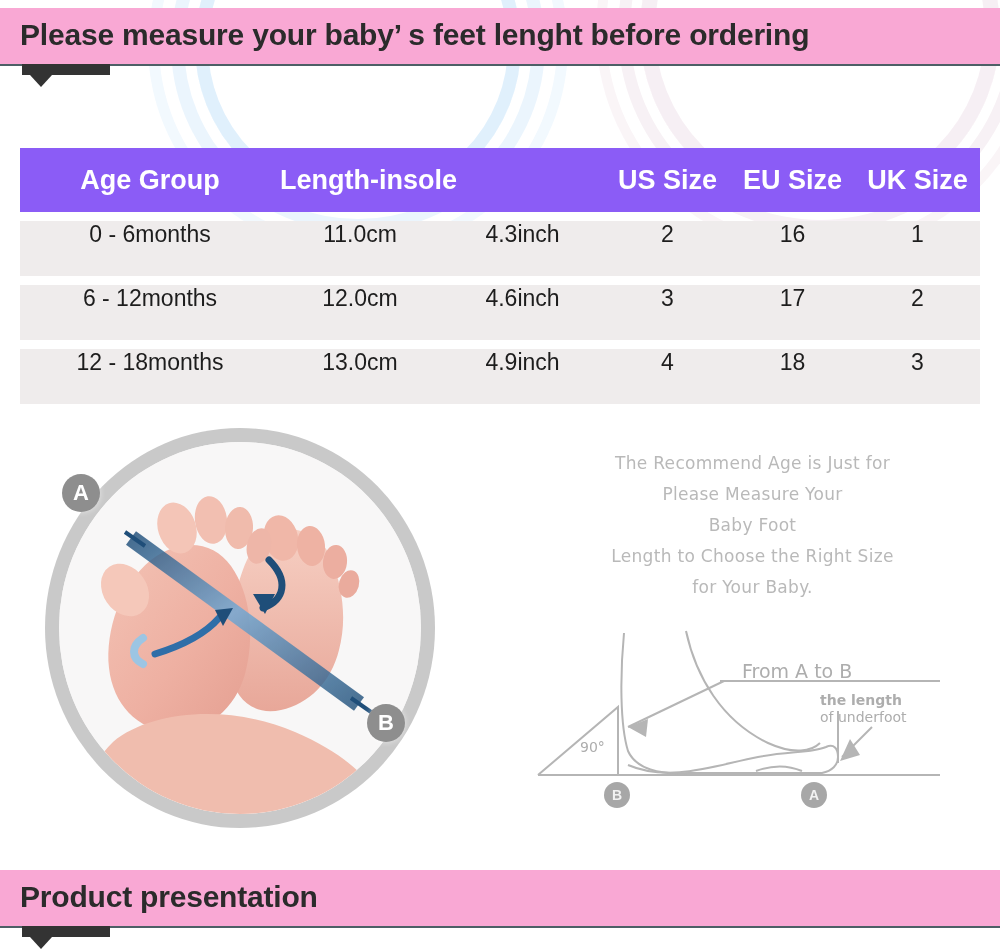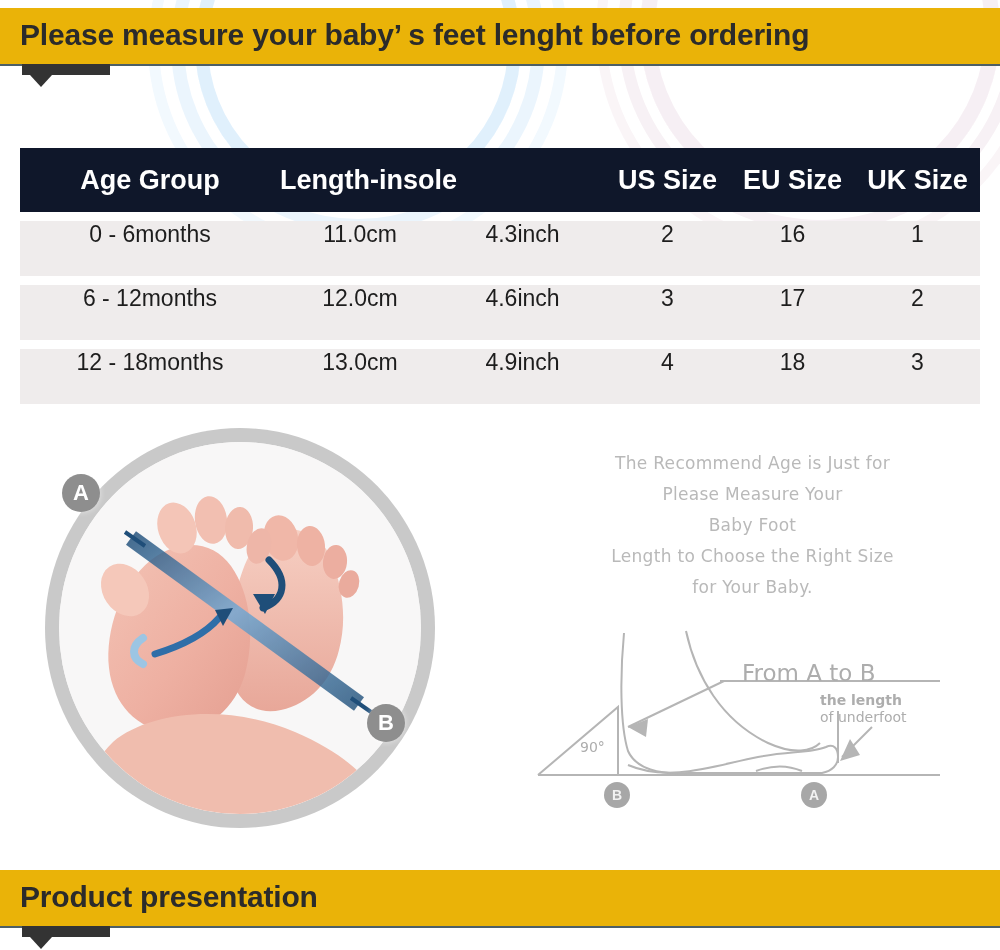--- a/index.html
+++ b/index.html
@@ -22,21 +22,21 @@
   .wm-pink{
     left:640px;top:-150px;width:330px;height:330px;
     border:15px solid #f6eef3;
     box-shadow:0 0 0 10px #ffffff, 0 0 0 22px #f7f0f4, 0 0 0 34px #ffffff, 0 0 0 44px #faf4f7;
     opacity:.9;
   }
 
   
   .banner{
     position:absolute;left:0;width:1000px;height:56px;
-    background:#eab308;
+    background:#f9a8d4;
     box-sizing:border-box;
   }
   .banner .banner-title{
     position:absolute;left:20px;top:50%;transform:translateY(-52%);
     color:#2b2b2b;
     font-size:30px;
     font-weight:bold;
     letter-spacing:-.2px;
     white-space:nowrap;
   }
@@ -58,21 +58,21 @@
   #tab-top{top:64px;}
   #banner-bottom{top:870px;}
   #rule-bottom{top:926px;}
   #tab-bottom{top:926px;}
 
   
   .size-table{
     position:absolute;left:20px;top:148px;width:960px;
   }
   .thead{
-    background:#0f172a;height:64px;
+    background:#8b5cf6;height:64px;
     display:flex;align-items:center;
   }
   .thead .th{
     color:#ffffff;font-size:27px;font-weight:bold;text-align:center;
     white-space:nowrap;
   }
   .trow{
     background:#efecec;height:55px;margin-top:9px;
     display:flex;
   }
@@ -120,21 +120,21 @@
     font-family:"DejaVu Sans", sans-serif;
     letter-spacing:.3px;
   }
 
   
   .schematic{position:absolute;left:520px;top:615px;width:450px;height:210px;}
   .sch-label{
     position:absolute;color:#adadad;
     font-family:"DejaVu Sans", sans-serif;
   }
-  #label-from-a-to-b{left:222px;top:45px;font-size:23px;white-space:nowrap;}
+  #label-from-a-to-b{left:222px;top:45px;font-size:19px;white-space:nowrap;}
   #label-underfoot-1{left:300px;top:77px;font-size:14px;white-space:nowrap;font-weight:bold;}
   #label-underfoot-2{left:300px;top:94px;font-size:14px;white-space:nowrap;}
   #label-angle{left:60px;top:124px;font-size:14px;}
   .badge-sm{
     position:absolute;width:26px;height:26px;border-radius:50%;
     background:#a7a7a7;color:#f2f2f2;
     font-size:14px;font-weight:bold;
     display:flex;align-items:center;justify-content:center;
   }
   #badge-b-sch{left:84px;top:167px;}

